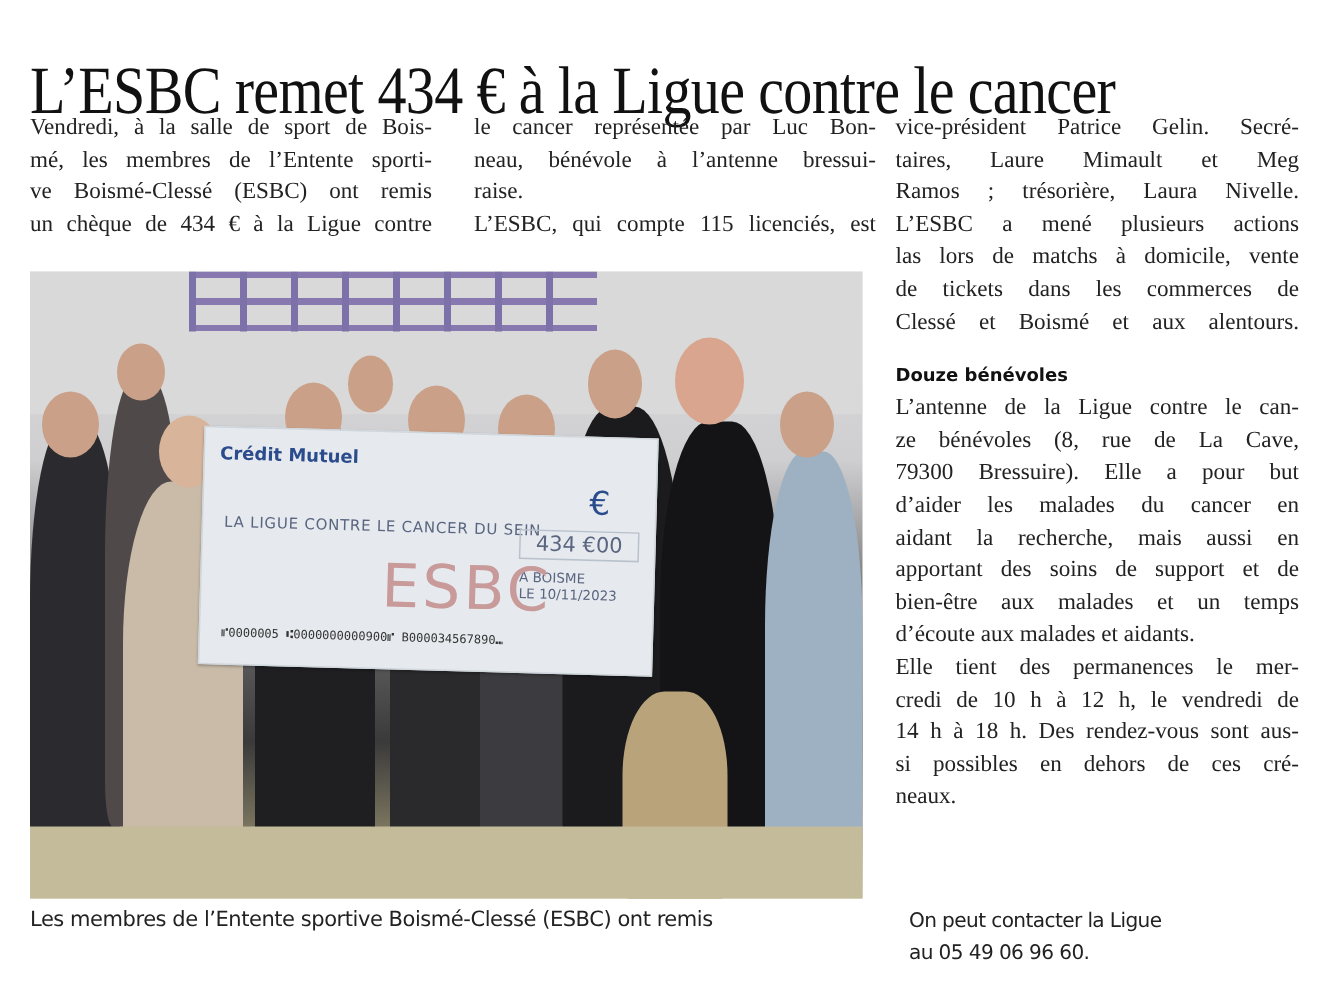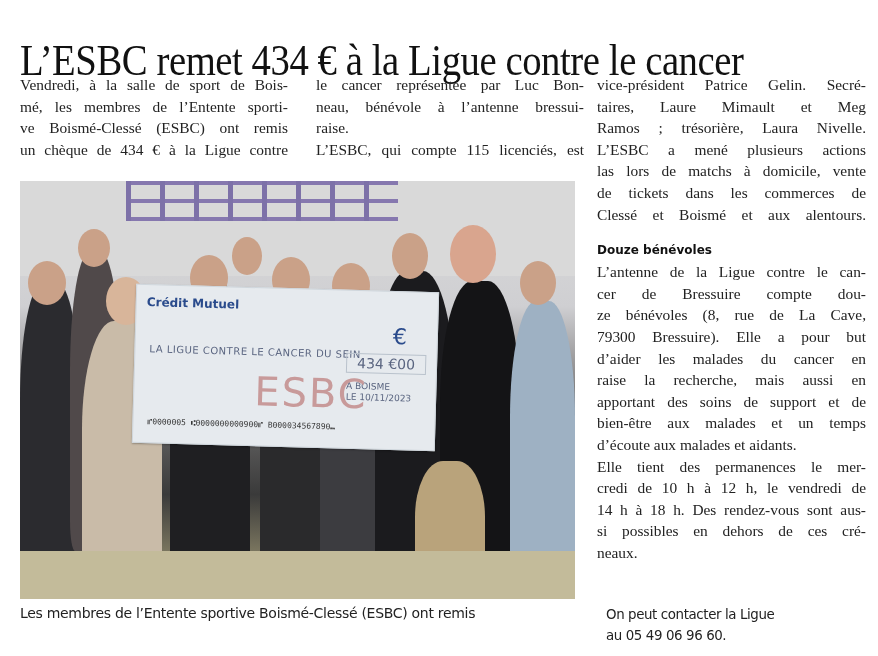--- a/index.html
+++ b/index.html
@@ -93,25 +93,24 @@
 <div class="col" id="col3">
   <span class="line">vice-président Patrice Gelin. Secré-</span>
   <span class="line">taires, Laure Mimault et Meg</span>
   <span class="line">Ramos ; trésorière, Laura Nivelle.</span>
   <span class="line">L’ESBC a mené plusieurs actions</span>
   <span class="line">las lors de matchs à domicile, vente</span>
   <span class="line">de tickets dans les commerces de</span>
   <span class="line">Clessé et Boismé et aux alentours.</span>
   <div class="subhead">Douze bénévoles</div>
   <span class="line">L’antenne de la Ligue contre le can-</span>
-  <span class="line">cer de Bressuire compte dou-</span>
   <span class="line">ze bénévoles (8, rue de La Cave,</span>
   <span class="line">79300 Bressuire). Elle a pour but</span>
   <span class="line">d’aider les malades du cancer en</span>
-  <span class="line">raise la recherche, mais aussi en</span>
+  <span class="line">aidant la recherche, mais aussi en</span>
   <span class="line">apportant des soins de support et de</span>
   <span class="line">bien-être aux malades et un temps</span>
   <span class="line last">d’écoute aux malades et aidants.</span>
   <span class="line">Elle tient des permanences le mer-</span>
   <span class="line">credi de 10 h à 12 h, le vendredi de</span>
   <span class="line">14 h à 18 h. Des rendez-vous sont aus-</span>
   <span class="line">si possibles en dehors de ces cré-</span>
   <span class="line last">neaux.</span>
 </div>
 

